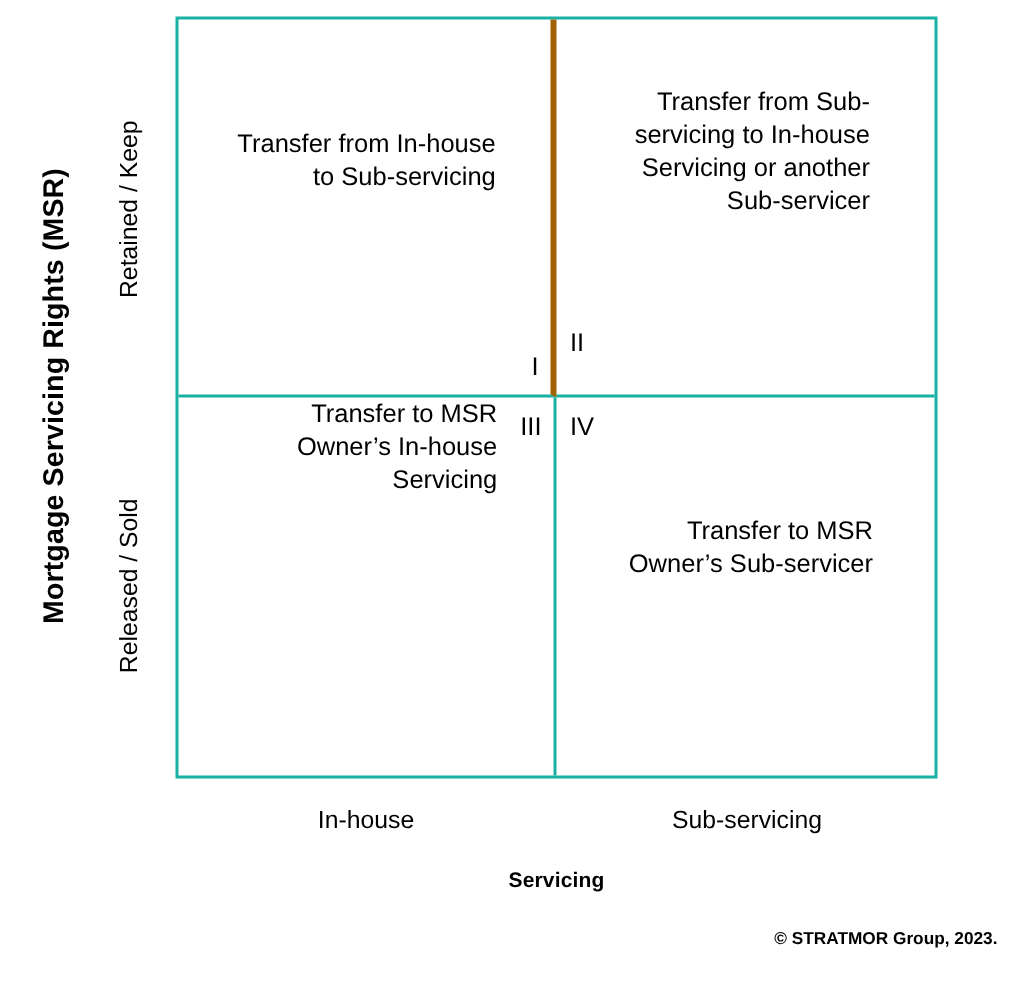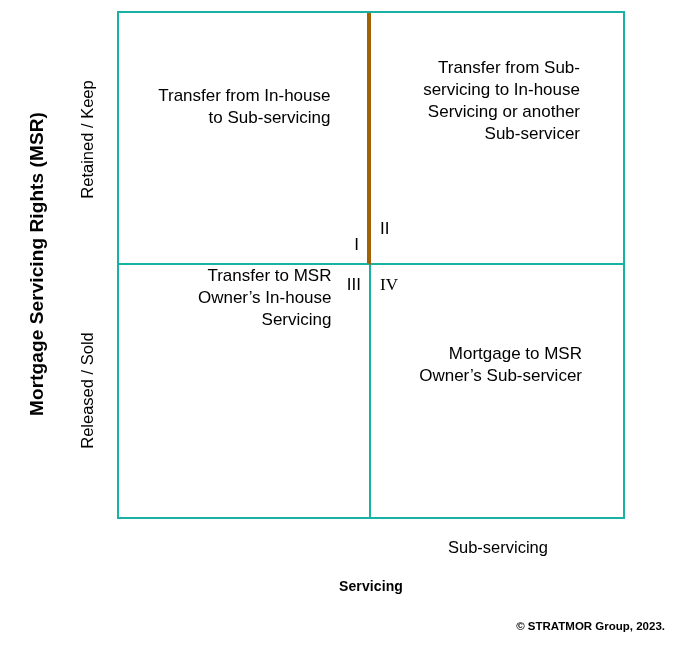--- a/index.html
+++ b/index.html
@@ -83,21 +83,21 @@
   .cell.q4 .cell-text { margin-top: 78px; width: 170px; }
 
   .quad-num {
     position: absolute;
     font-size: 17px;
     line-height: 1;
   }
   .quad-num.n1 { right: 8px;  bottom: 10px; }
   .quad-num.n2 { left: 9px;   bottom: 26px; }
   .quad-num.n3 { right: 8px;  top: 11px; }
-  .quad-num.n4 { left: 9px;   top: 11px; font-family: Liberation Serif, serif; }
+  .quad-num.n4 { left: 9px;   top: 11px; }
 
   
   .x-tick {
     position: absolute;
     top: 538px;
     width: 254px;
     text-align: center;
     font-size: 16.5px;
     white-space: nowrap;
   }
@@ -147,26 +147,27 @@
       <div class="cell-text">Transfer from Sub-servicing to In-house Servicing or another Sub-servicer</div>
       <div class="quad-num n2">II</div>
     </div>
 
     <div class="cell q3">
       <div class="cell-text">Transfer to MSR Owner’s In-house Servicing</div>
       <div class="quad-num n3">III</div>
     </div>
 
     <div class="cell q4">
-      <div class="cell-text">Mortgage to MSR Owner’s Sub-servicer</div>
+      <div class="cell-text">Transfer to MSR Owner’s Sub-servicer</div>
       <div class="quad-num n4">IV</div>
     </div>
 
   </div>
 
+  <div class="x-tick x-tick-left">In-house</div>
 
   <div class="x-tick x-tick-right">Sub-servicing</div>
 
   <div class="x-axis-title">Servicing</div>
 
   <div class="copyright">© STRATMOR Group, 2023.</div>
 
 </div>
 
 </body></html>

